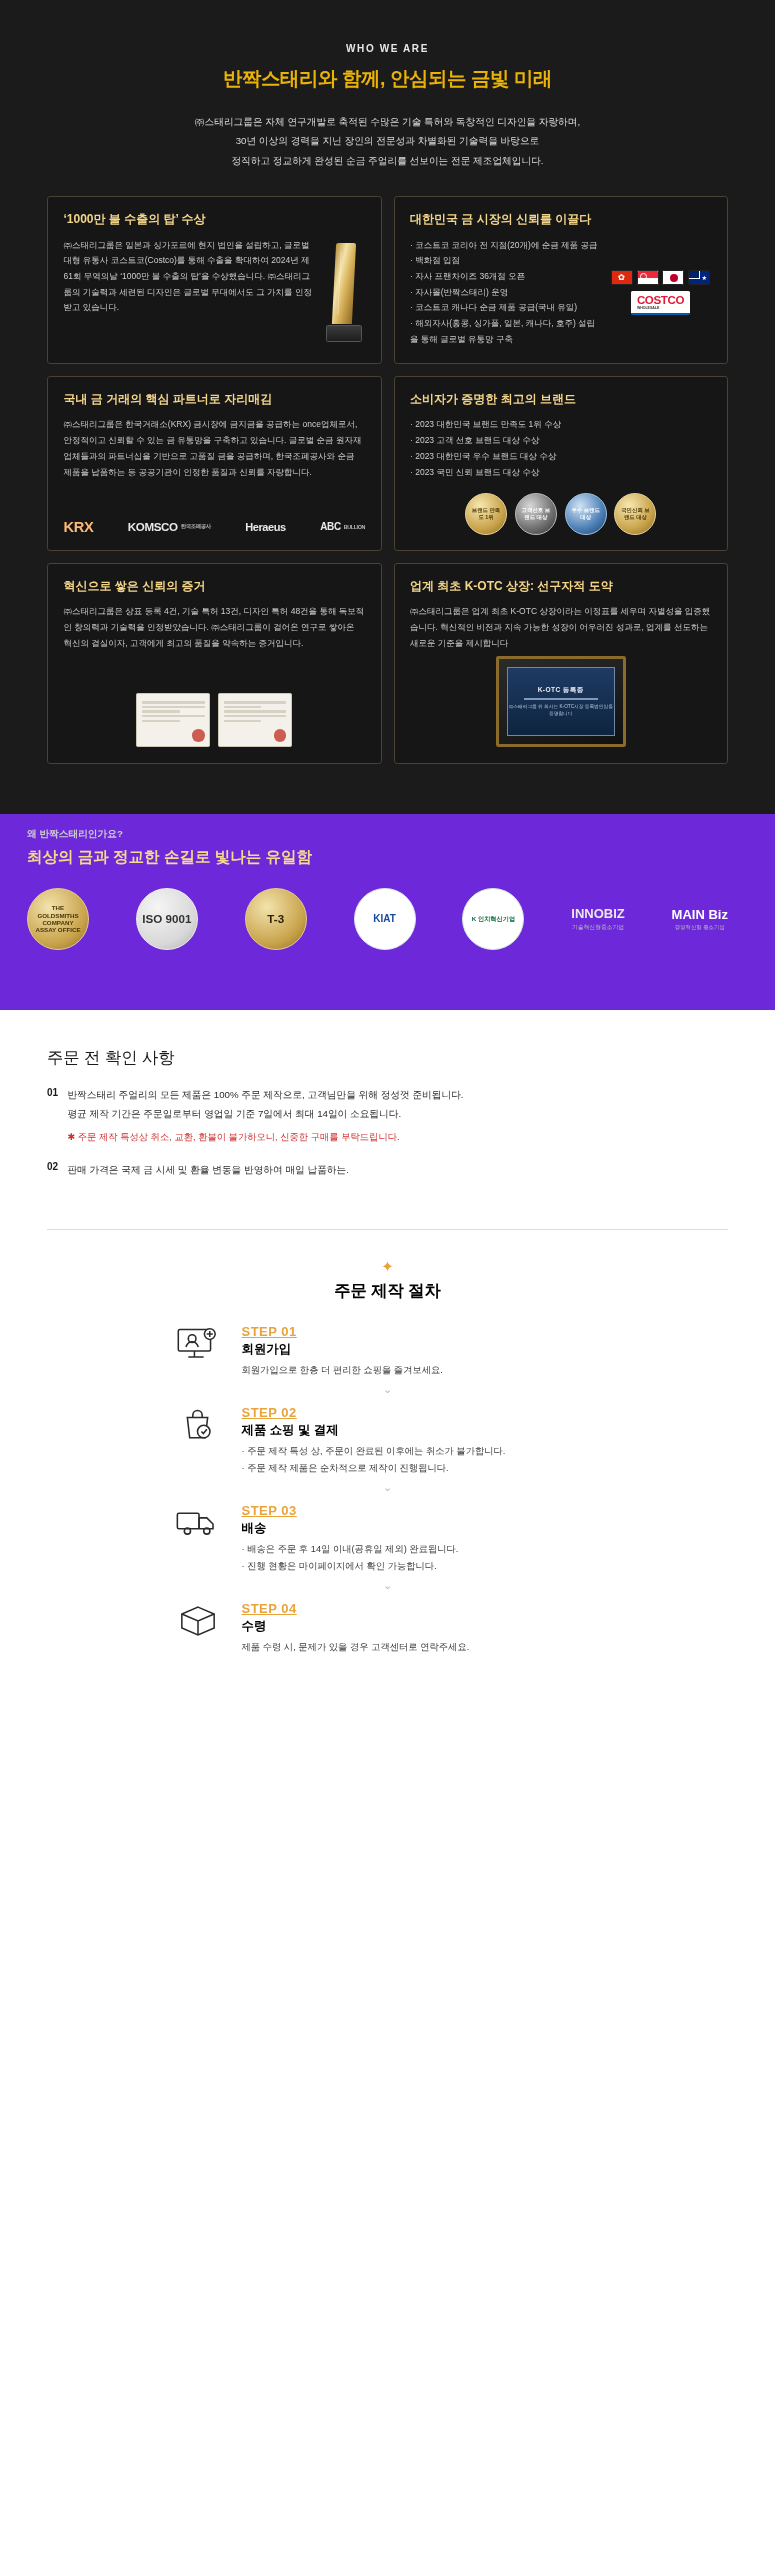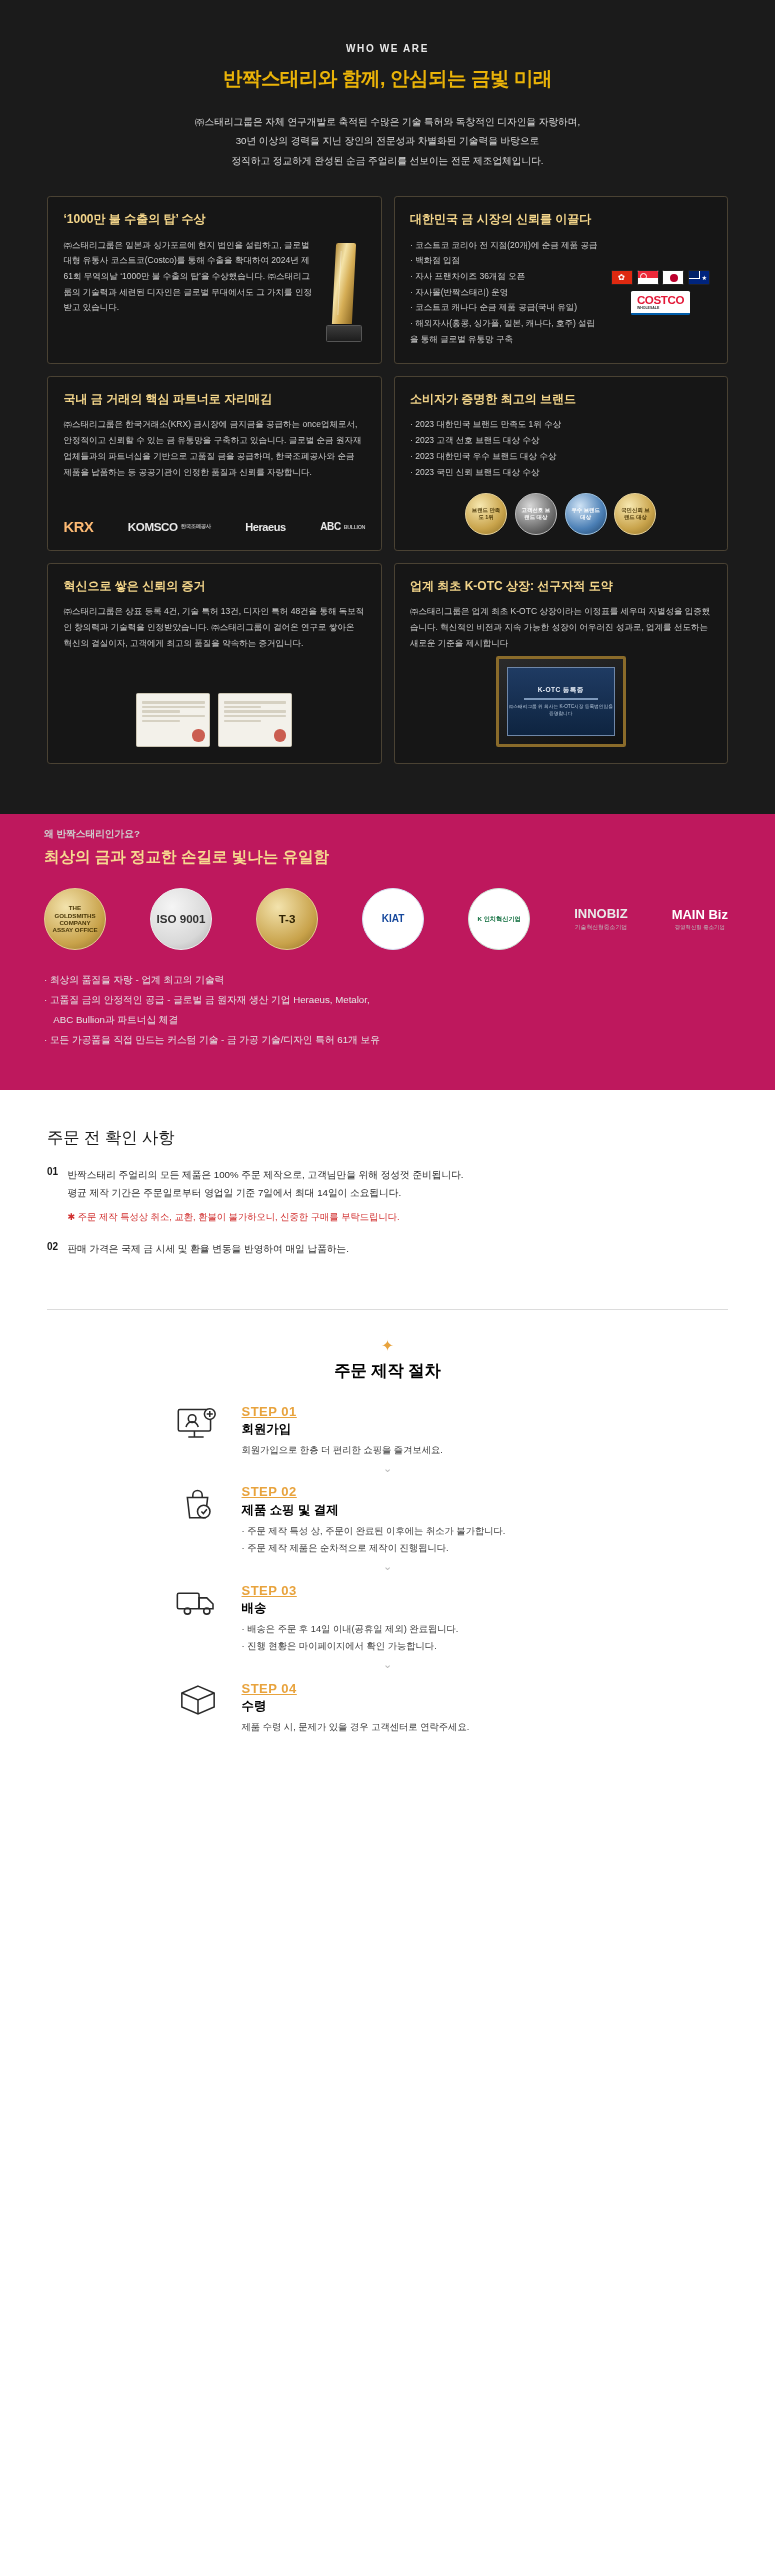--- a/index.html
+++ b/index.html
@@ -187,21 +187,21 @@
     color:#e7eef7;
     display:flex; flex-direction:column; align-items:center; justify-content:center;
     gap:3.1px; text-align:center;
   }
   .plaque-inner .pt { font-size:6.6px; font-weight:700; letter-spacing:0.4px; }
   .plaque-inner .pl { width:70%; height:1.6px; background:#7e99bb; }
   .plaque-inner .pb { font-size:4.7px; color:#b8c9dc; line-height:1.5; }
 
   
   .why {
-    background:#be185d; color:#fff; padding: 14px 47px 40px 44px;
+    background:#6d28d9; color:#fff; padding: 14px 47px 40px 27px;
   }
   .why-eyebrow { font-size:9.7px; color:#cfcfcf; margin-bottom:6.2px; font-weight:600;}
   .why-title { font-size:15.5px; font-weight:700; color:#f6d88f; margin-bottom:20px;}
   .badges { display:flex; align-items:center; justify-content:space-between; gap:6.2px; margin-bottom:20px; }
   .badge-c {
     width:62px; height:62px; border-radius:50%;
     display:flex; align-items:center; justify-content:center;
     text-align:center; font-size:6.2px; font-weight:700; line-height:1.2; padding:4.7px;
   }
   .b1 { background: radial-gradient(circle at 35% 30%, #f3e3ad, #c8a24a 65%, #8a6a22 100%); color:#4a3708; border:1.6px solid #e3cd92;}
@@ -402,26 +402,20 @@
       <div class="innobiz">
         <div class="n1">INNOBIZ</div>
         <small>기술혁신형중소기업</small>
       </div>
       <div class="mainbiz">
         <div class="n1">MAIN Biz</div>
         <small>경영혁신형 중소기업</small>
       </div>
     </div>
 
-    <ul class="why-list">
-      <li>· 최상의 품질을 자랑 - 업계 최고의 기술력</li>
-      <li>· 고품질 금의 안정적인 공급 - 글로벌 금 원자재 생산 기업 Heraeus, Metalor,</li>
-      <li class="ind">ABC Bullion과 파트너십 체결</li>
-      <li>· 모든 가공품을 직접 만드는 커스텀 기술 - 금 가공 기술/디자인 특허 61개 보유</li>
-    </ul>
   </section>
 
   <section class="light">
     <h2 class="sec-title">주문 전 확인 사항</h2>
 
     <div class="note-row">
       <div class="note-num">01</div>
       <div class="note-body">
         <div>반짝스태리 주얼리의 모든 제품은 100% 주문 제작으로, 고객님만을 위해 정성껏 준비됩니다.</div>
         <div>평균 제작 기간은 주문일로부터 영업일 기준 7일에서 최대 14일이 소요됩니다.</div>

